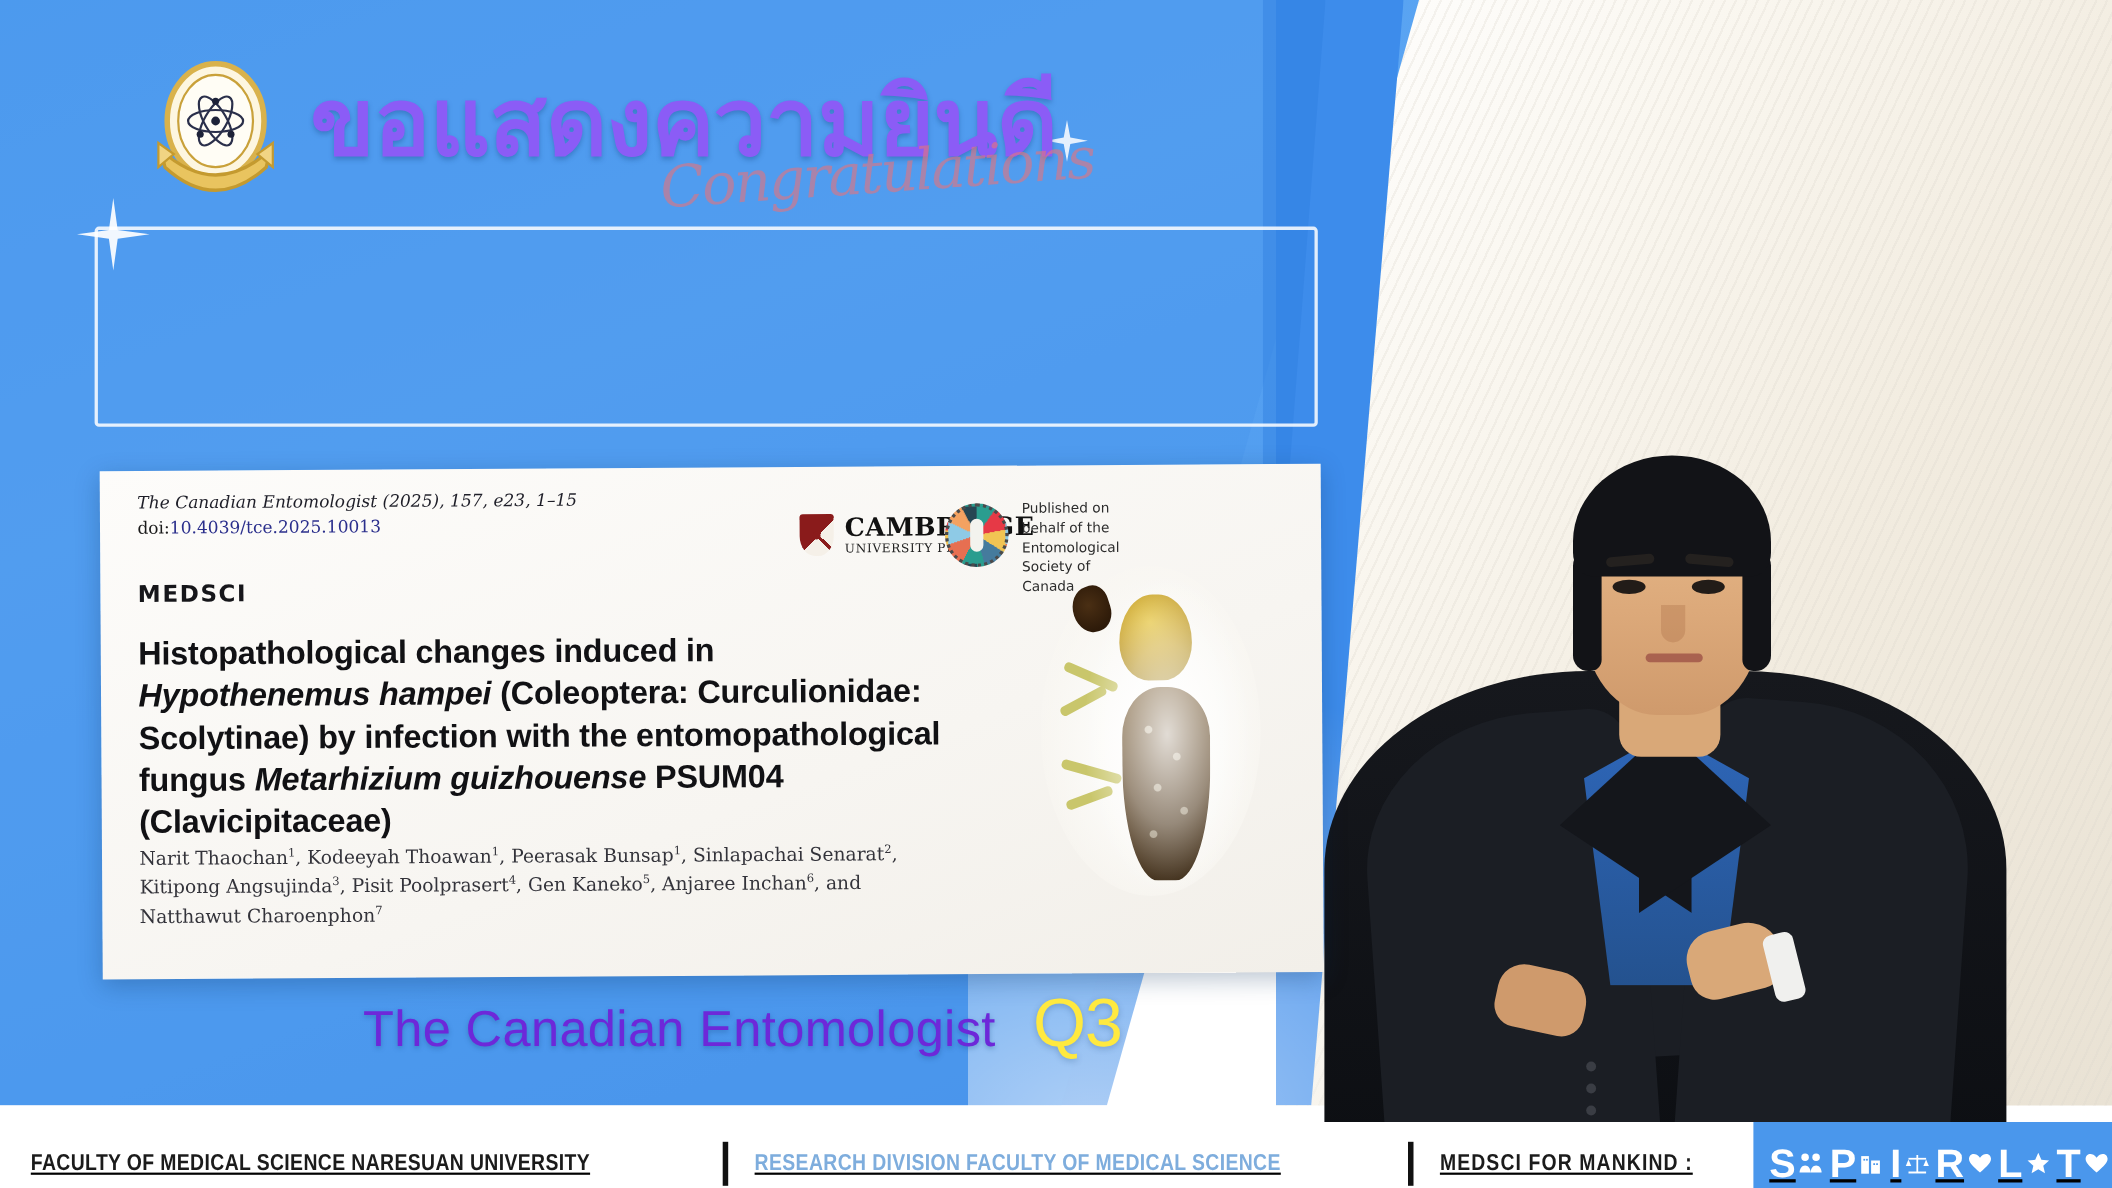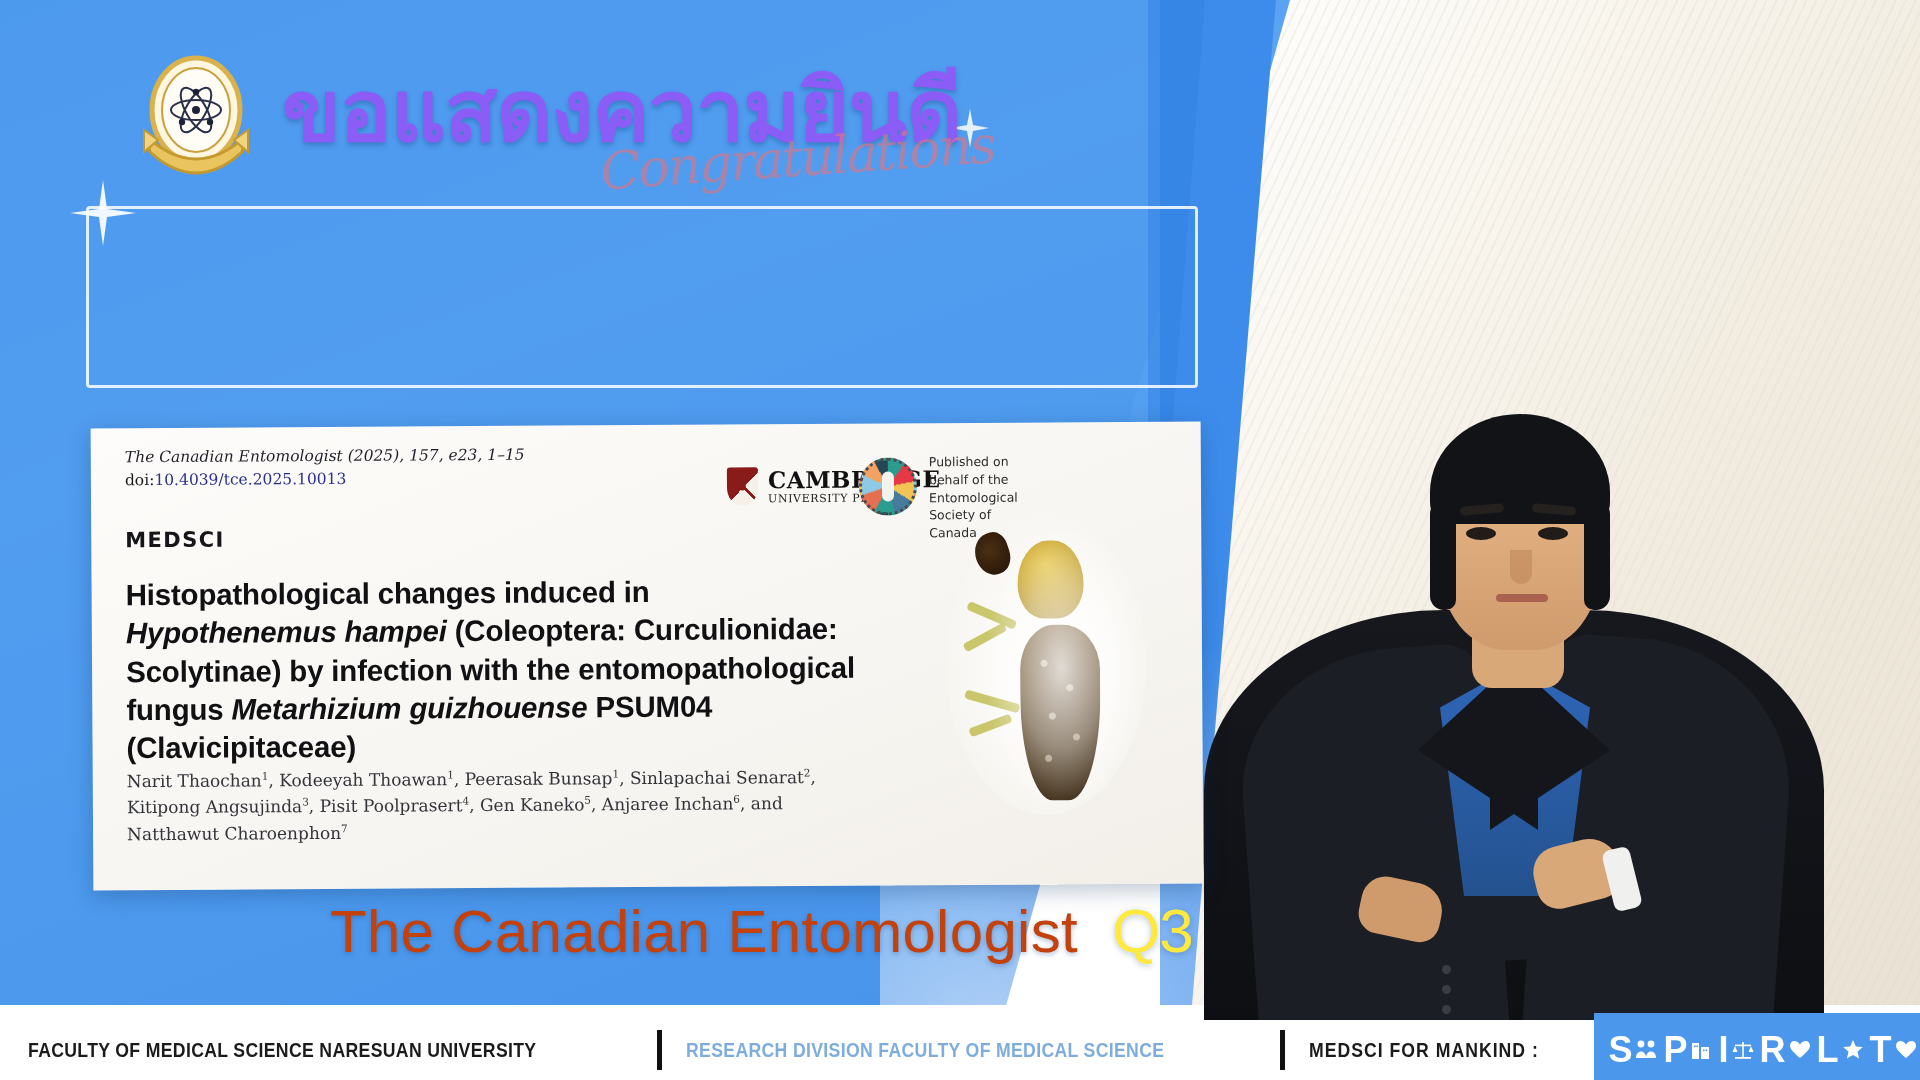--- a/index.html
+++ b/index.html
@@ -435,22 +435,22 @@
   .journal-line {
     position: absolute;
     left: 330px; top: 895px;
     z-index: 6;
     display: flex;
     align-items: baseline;
     gap: 34px;
   }
   .journal-name {
     font-family: "Liberation Sans", sans-serif;
-    font-size: 60px;
-    color: #c2410c;
+    font-size: 46px;
+    color: #6d28d9;
     letter-spacing: .3px;
     text-shadow: 0 2px 5px rgba(20,70,130,.35);
     white-space: nowrap;
   }
   .journal-q {
     font-family: "Liberation Sans", sans-serif;
     font-size: 62px;
     color: #ffe93f;
     font-weight: 400;
     letter-spacing: -1px;
@@ -458,21 +458,22 @@
   }
 
   
   .footer {
     position: absolute;
     left: 0; bottom: 0;
     width: 1920px; height: 60px;
     background: #ffffff;
     z-index: 10;
     display: flex;
-    align-items: center;
+    align-items: flex-start;
+    text-decoration: underline;
   }
   .footer-inner {
     display: flex; align-items: center;
     width: 1920px; height: 75px;
     padding-left: 28px;
   }
   .f-item {
     font-family: "Liberation Sans", sans-serif;
     font-weight: 700;
     font-size: 21px;

